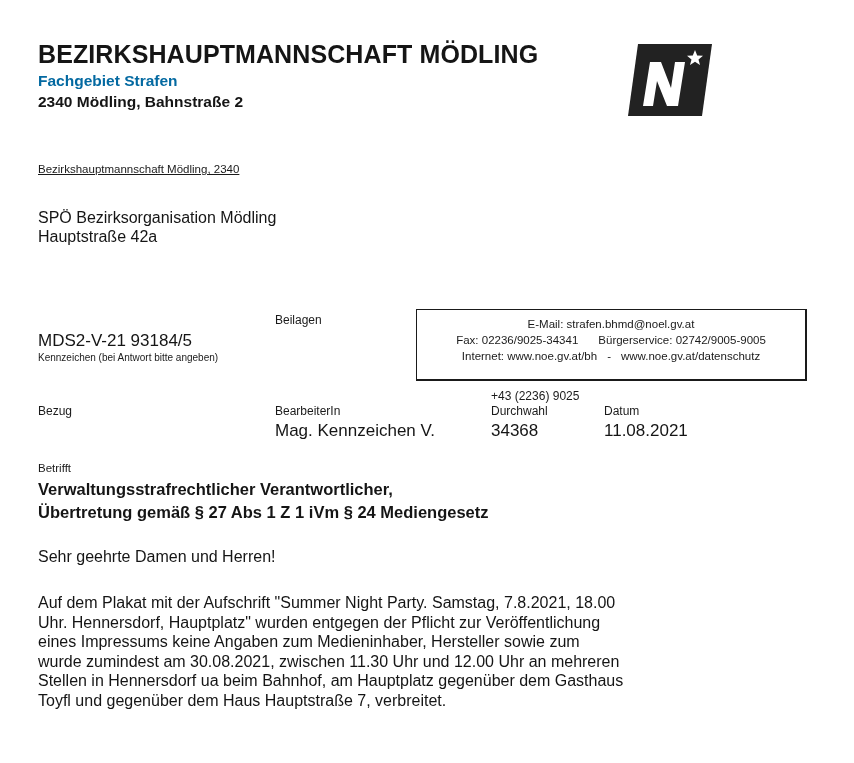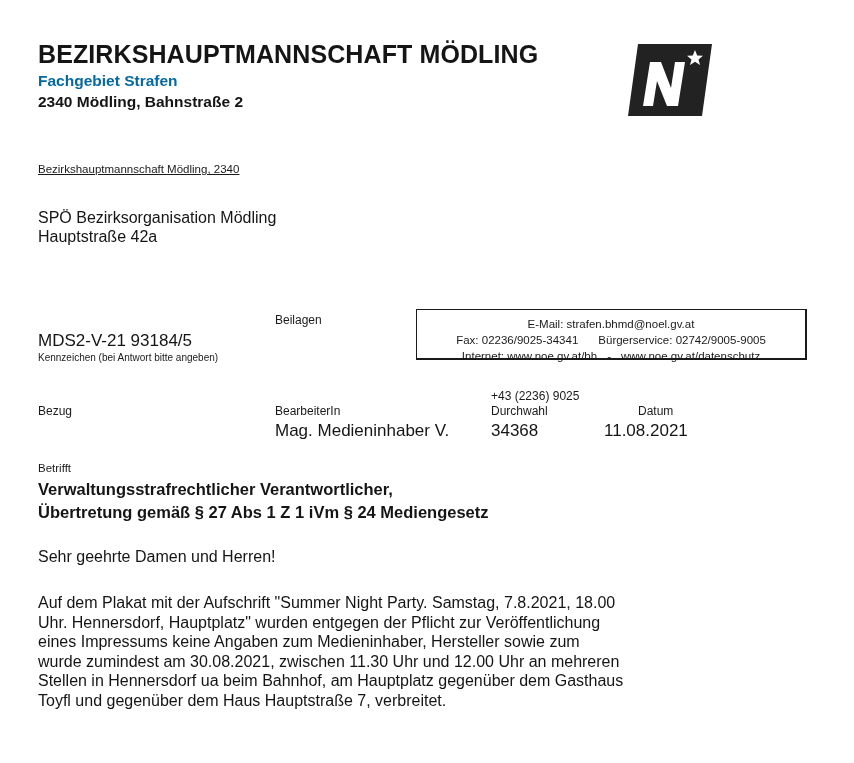--- a/index.html
+++ b/index.html
@@ -56,39 +56,39 @@
     }
     .ref-number {
       left: 38px; top: 331px; font-size: 17px; color: #151515;
     }
     .ref-hint {
       left: 38px; top: 352px; font-size: 10px; color: #1a1a1a;
     }
 
     
     .contact-box {
-      left: 416px; top: 309px; width: 391px; height: 51px;
+      left: 416px; top: 309px; width: 391px; height: 72px;
       border: 1.5px solid #1a1a1a;
       border-right-width: 2px; border-bottom-width: 2px;
       box-sizing: border-box;
       font-size: 11.5px; color: #1a1a1a;
       text-align: center;
     }
     .contact-box .line1 { position: absolute; left: 0; right: 0; top: 8px; }
     .contact-box .line2 { position: absolute; left: 0; right: 0; top: 24px; }
     .contact-box .line3 { position: absolute; left: 0; right: 0; top: 40px; }
     .contact-box .line2 span.gap { display: inline-block; width: 20px; }
     .contact-box .line3 span.gap { display: inline-block; width: 10px; }
 
     
     .phone-prefix { left: 491px; top: 389px; font-size: 12px; color: #1a1a1a; }
     .lbl-bezug { left: 38px; top: 404px; font-size: 12px; color: #1a1a1a; }
     .lbl-bearbeiter { left: 275px; top: 404px; font-size: 12px; color: #1a1a1a; }
     .lbl-durchwahl { left: 491px; top: 404px; font-size: 12px; color: #1a1a1a; }
-    .lbl-datum { left: 604px; top: 404px; font-size: 12px; color: #1a1a1a; margin-left: 34px; }
+    .lbl-datum { left: 604px; top: 404px; font-size: 12px; color: #1a1a1a; }
     .val-bearbeiter { left: 275px; top: 421px; font-size: 17px; color: #151515; }
     .val-durchwahl { left: 491px; top: 421px; font-size: 17px; color: #151515; }
     .val-datum { left: 604px; top: 421px; font-size: 17px; color: #151515; }
 
     
     .lbl-betrifft { left: 38px; top: 462px; font-size: 11.5px; color: #1a1a1a; text-align: center; }
     .subject {
       left: 38px; top: 478px;
       font-size: 16.5px; font-weight: bold; line-height: 23px; color: #151515;
     }
@@ -138,21 +138,21 @@
   <div class="line3">
     <span>Internet: www.noe.gv.at/bh</span><span class="gap"></span><span>-</span><span class="gap"></span><span>www.noe.gv.at/datenschutz</span>
   </div>
 </div>
 
 <div class="abs phone-prefix">+43 (2236) 9025</div>
 <div class="abs lbl-bezug">Bezug</div>
 <div class="abs lbl-bearbeiter">BearbeiterIn</div>
 <div class="abs lbl-durchwahl">Durchwahl</div>
 <div class="abs lbl-datum">Datum</div>
-<div class="abs val-bearbeiter">Mag. Medieninhaber V.</div>
+<div class="abs val-bearbeiter">Mag. Kennzeichen V.</div>
 <div class="abs val-durchwahl">34368</div>
 <div class="abs val-datum">11.08.2021</div>
 
 <div class="abs lbl-betrifft">Betrifft</div>
 <div class="abs subject">
   <div>Verwaltungsstrafrechtlicher Verantwortlicher,</div>
   <div>Übertretung gemäß § 27 Abs 1 Z 1 iVm § 24 Mediengesetz</div>
 </div>
 
 <div class="abs salutation">Sehr geehrte Damen und Herren!</div>

